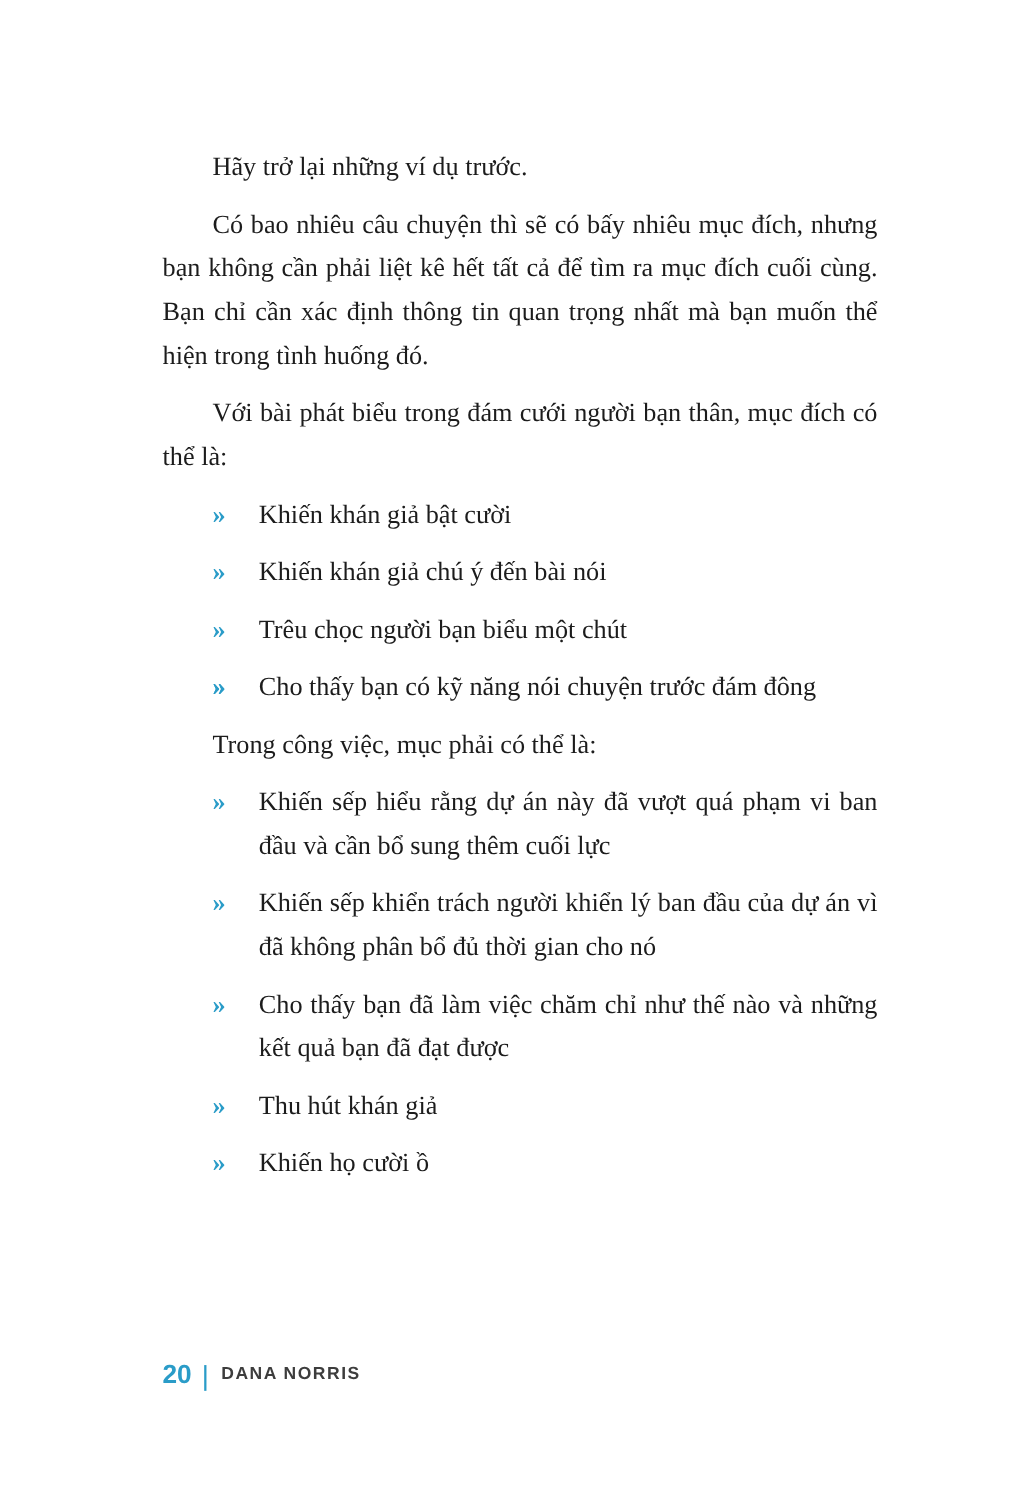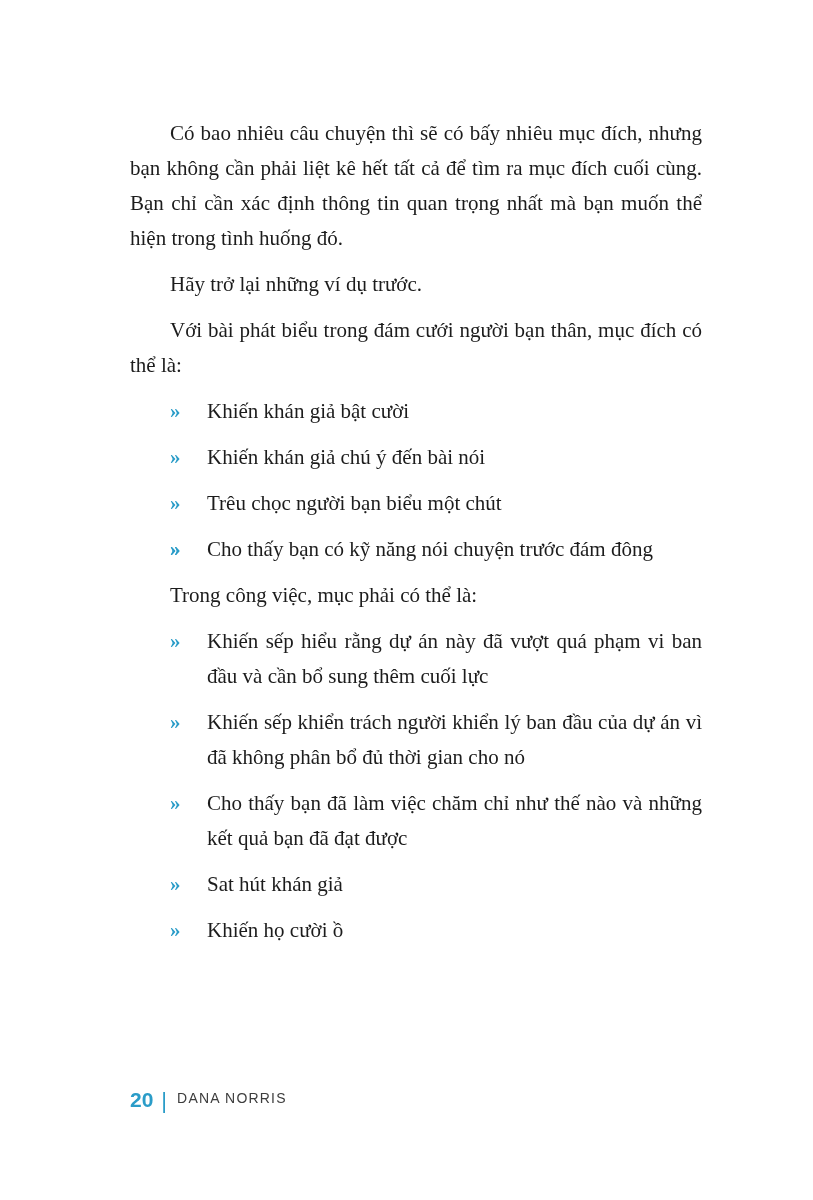--- a/index.html
+++ b/index.html
@@ -64,48 +64,48 @@
   .footer .divider {
     color: var(--accent);
     font-size: 22px;
     font-weight: 300;
     margin: 0 10px 0 8px;
   }
   .footer .author {
     color: #3d3d3d;
     font-size: 14px;
     letter-spacing: 1.2px;
-    font-weight: 400;
+    font-weight: 700;
     text-transform: uppercase;
     padding-top: 2px;
   }
 </style>
 </head>
 <body>
 
 <div class="page" style="color: rgb(28, 28, 28);">
   <div class="content">
+      <p class="para indent">Hãy trở lại những ví dụ trước.</p>
       <p class="para indent">Có bao nhiêu câu chuyện thì sẽ có bấy nhiêu mục đích, nhưng bạn không cần phải liệt kê hết tất cả để tìm ra mục đích cuối cùng. Bạn chỉ cần xác định thông tin quan trọng nhất mà bạn muốn thể hiện trong tình huống đó.</p>
-      <p class="para indent">Hãy trở lại những ví dụ trước.</p>
       <p class="para indent">Với bài phát biểu trong đám cưới người bạn thân, mục đích có thể là:</p>
       <ul class="bullets">
         <li><span class="marker">»</span><span>Khiến khán giả bật cười</span></li>
         <li><span class="marker">»</span><span>Khiến khán giả chú ý đến bài nói</span></li>
         <li><span class="marker">»</span><span>Trêu chọc người bạn biểu một chút</span></li>
         <li><span class="marker">»</span></li>
         <li><span class="marker">»</span><span>Cho thấy bạn có kỹ năng nói chuyện trước đám đông</span></li>
       </ul>
       <p class="para indent">Trong công việc, mục phải có thể là:</p>
       <ul class="bullets">
         <li><span class="marker">»</span><span>Khiến sếp hiểu rằng dự án này đã vượt quá phạm vi ban đầu và cần bổ sung thêm cuối lực</span></li>
         <li><span class="marker">»</span><span>Khiến sếp khiển trách người khiển lý ban đầu của dự án vì đã không phân bổ đủ thời gian cho nó</span></li>
         <li><span class="marker">»</span><span>Cho thấy bạn đã làm việc chăm chỉ như thế nào và những kết quả bạn đã đạt được</span></li>
       </ul>
       <ul class="bullets">
-        <li><span class="marker">»</span><span>Sat hút khán giả</span></li>
+        <li><span class="marker">»</span><span>Thu hút khán giả</span></li>
         <li><span class="marker">»</span><span>Khiến họ cười ồ</span></li>
       </ul>
     </div>
 
   <div class="footer">
     <span class="page-number">20</span>
     <span class="divider">|</span>
     <span class="author">DANA NORRIS</span>
   </div>
 </div>

